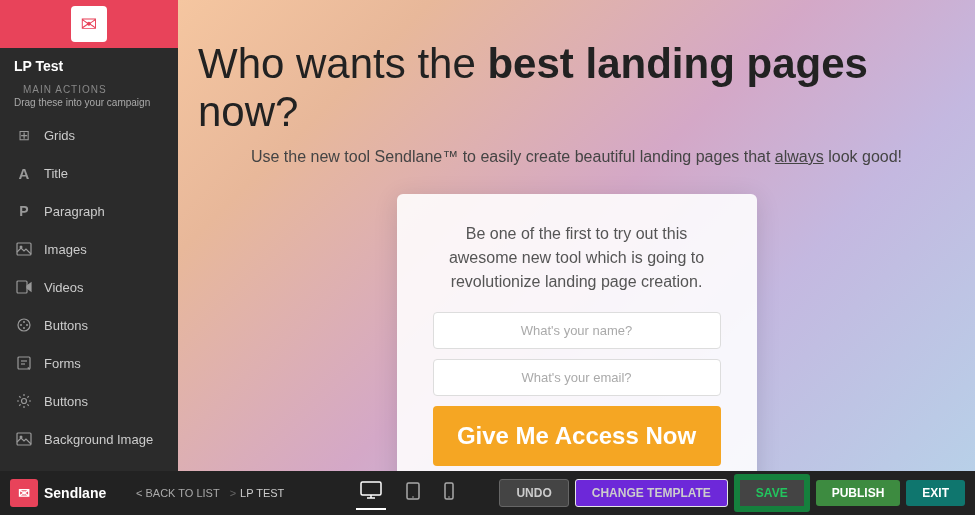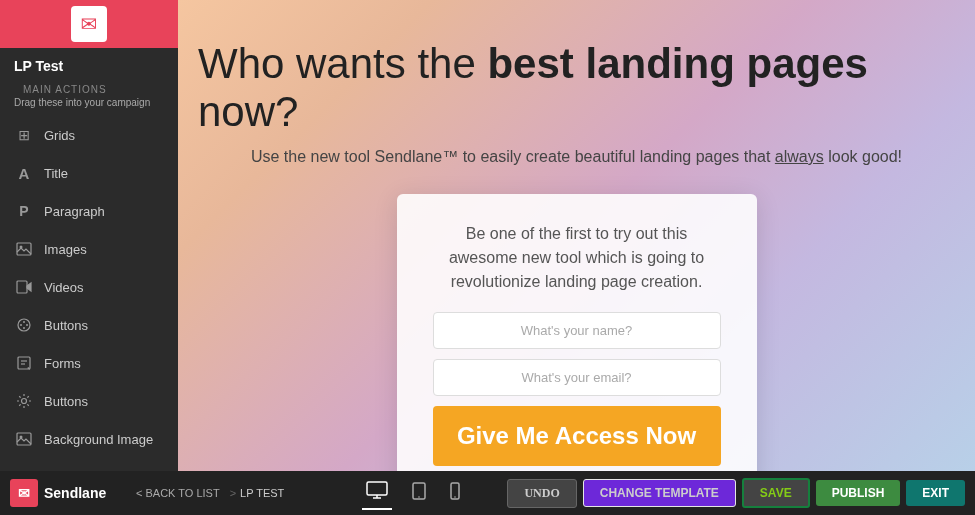--- a/index.html
+++ b/index.html
@@ -277,33 +277,32 @@
       border: none;
       border-radius: 3px;
       cursor: pointer;
       text-transform: uppercase;
     }
 
     .btn-undo {
       background: #444;
       color: #ccc;
       border: 1px solid #666;
-      font-family: Liberation Serif, serif;
     }
 
     .btn-change {
       background: #6d28d9;
       color: #ccc;
       border: 1px solid #e5e5e5;
     }
 
     .btn-save {
       background: #444;
-      color: #84cc16;
-      border: 2px solid #15803d;
+      color: #22c55e;
+      border: 6px solid #15803d;
     }
 
     .btn-publish {
       background: #3d8b40;
       color: white;
     }
 
     .btn-exit {
       background: #0f766e;
       color: white;

